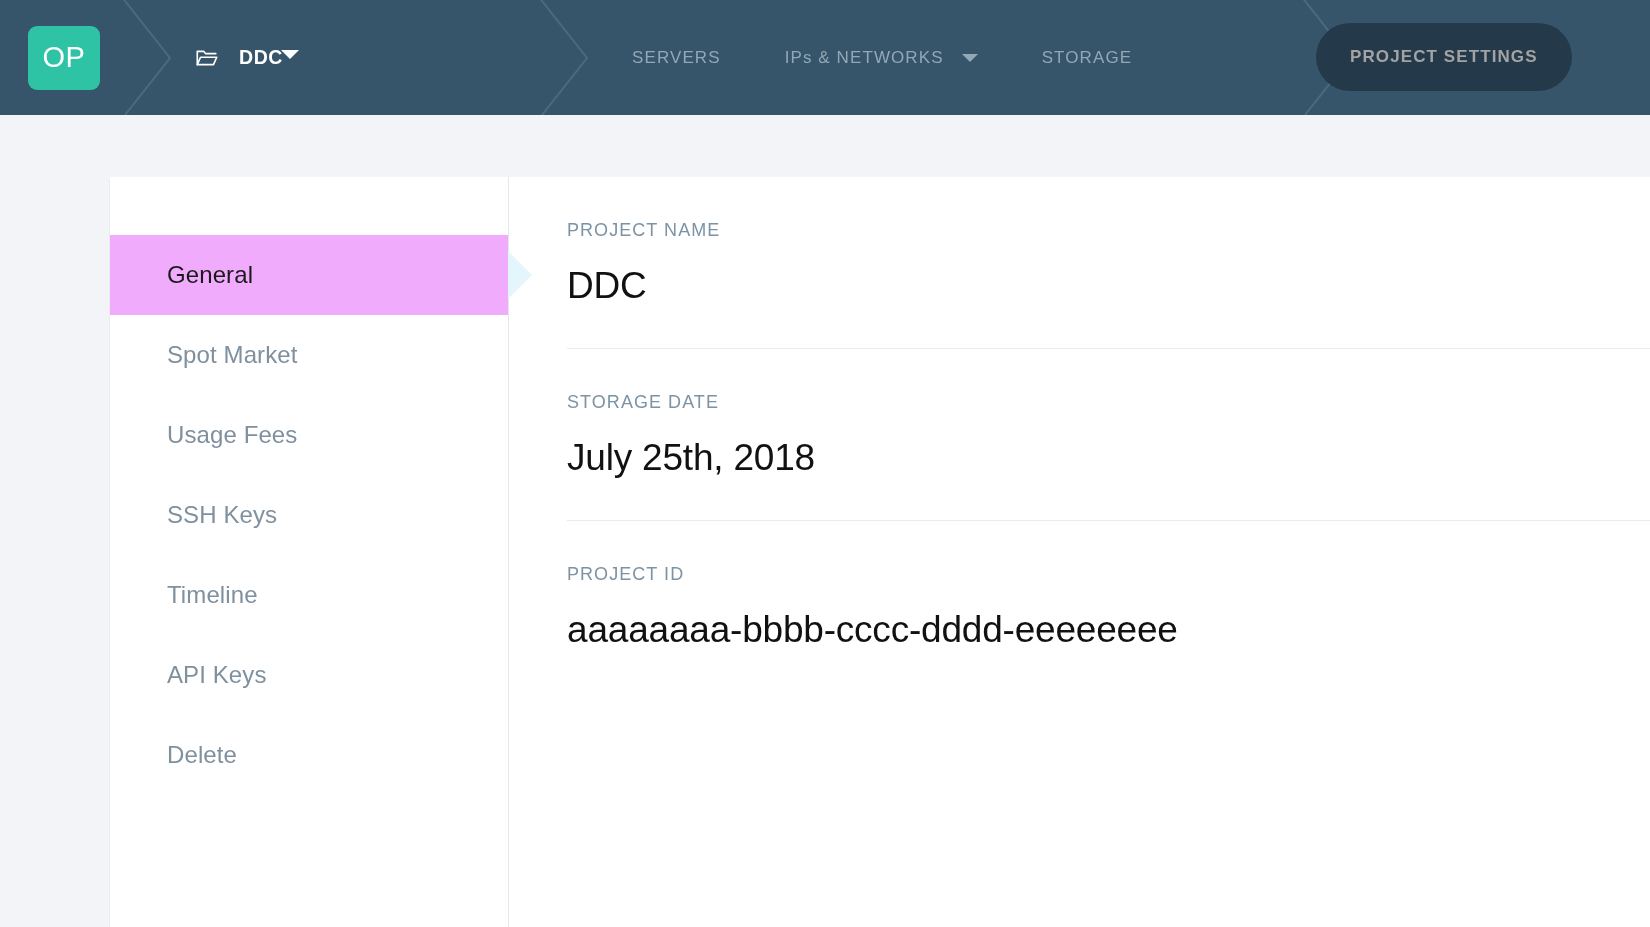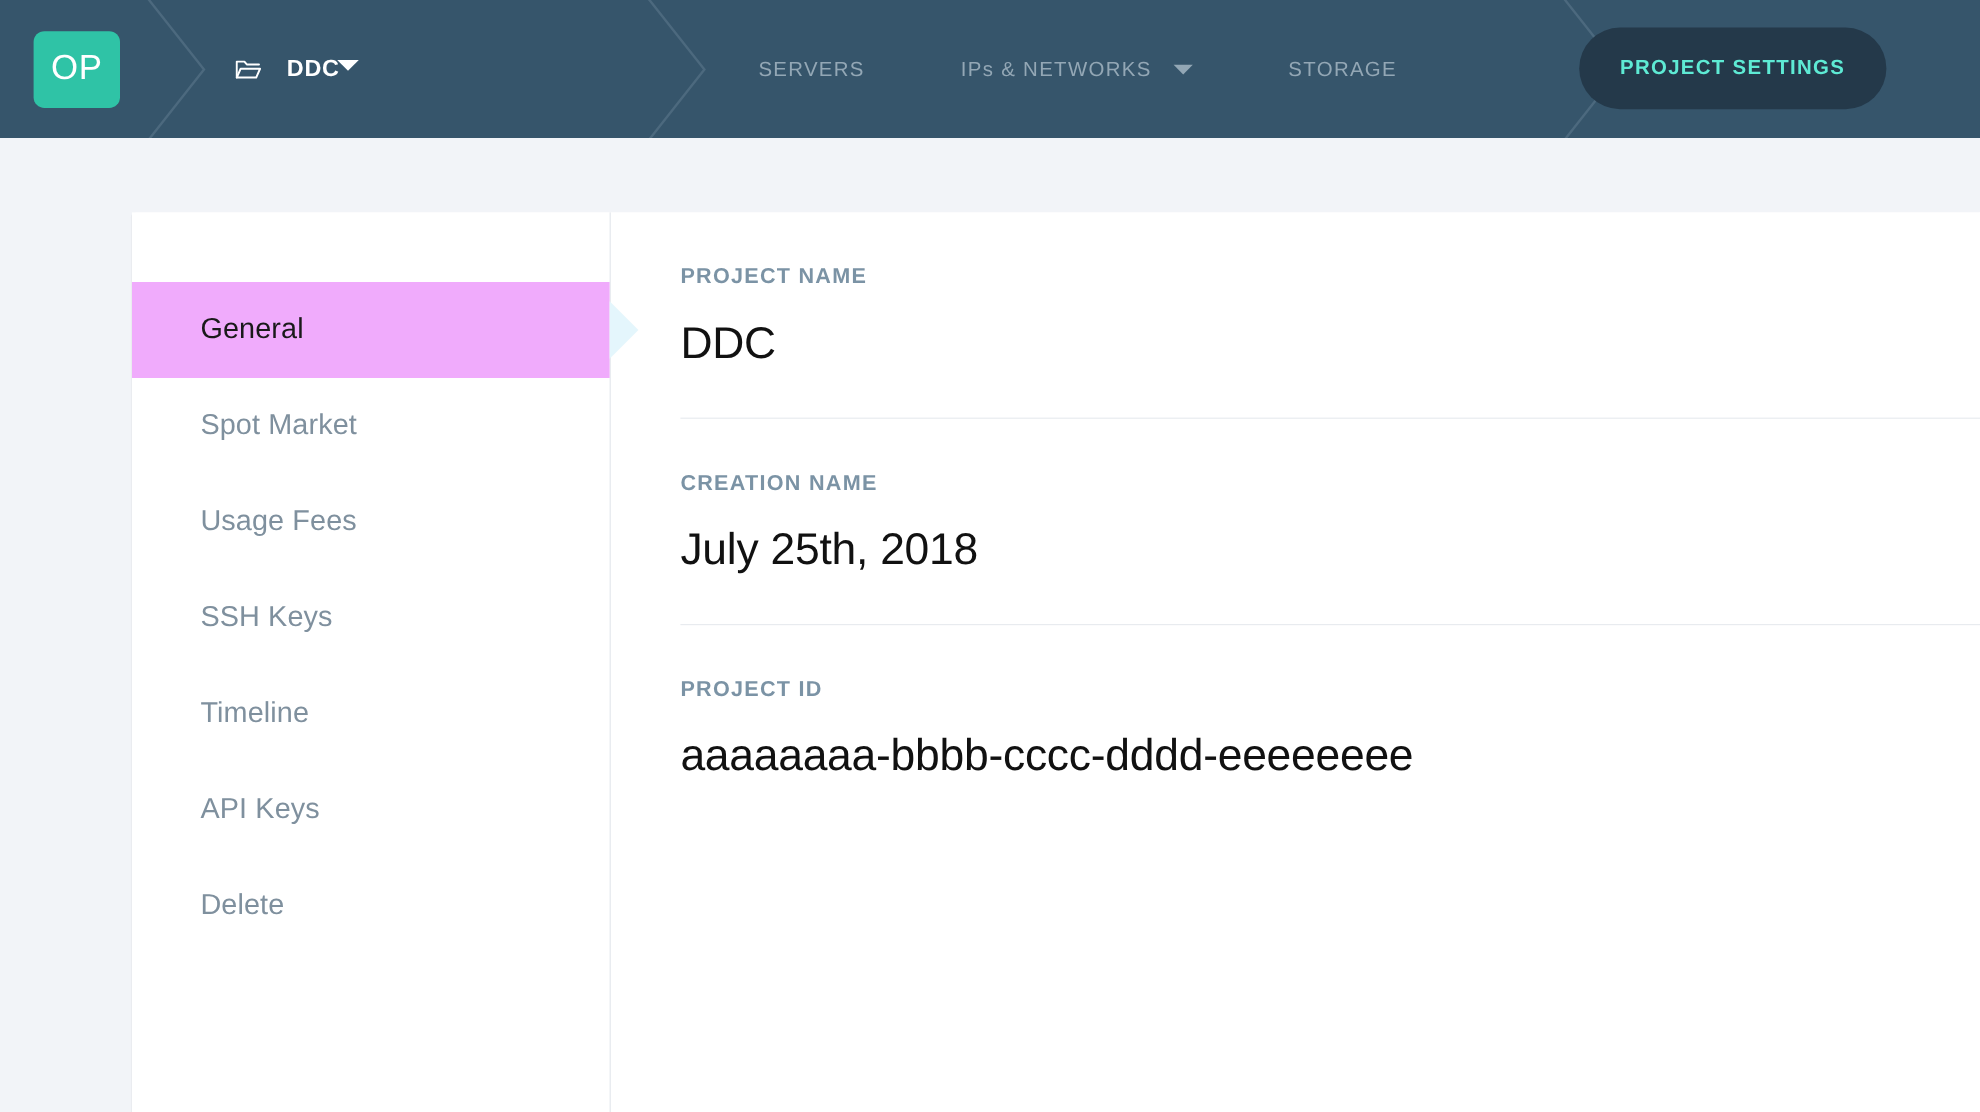--- a/index.html
+++ b/index.html
@@ -85,21 +85,21 @@
 
   .project-caret { position: absolute; left: 281px; top: 50px; }
 
   .navlinks {
     position: absolute;
     left: 600px;
     top: 0;
     height: 115px;
     display: flex;
     align-items: center;
-    gap: 16px;
+    gap: 0;
   }
 
   .navlink {
     color: #93a7b5;
     font-size: 17px;
     font-weight: 400;
     letter-spacing: 1.1px;
     cursor: pointer;
     padding: 0 32px;
     display: flex;
@@ -116,21 +116,21 @@
   }
 
   .nav-pill {
     position: absolute;
     left: 1316px;
     top: 23px;
     height: 68px;
     padding: 0 34px;
     border-radius: 34px;
     background: #24394a;
-    color: #5eead4;
+    color: #a3a3a3;
     font-size: 17px;
     font-weight: 700;
     letter-spacing: 1.1px;
     display: flex;
     align-items: center;
     cursor: pointer;
     white-space: nowrap;
   }
 
   
@@ -200,21 +200,21 @@
 
   .field {
     border-bottom: 1px solid #e8ebef;
     padding: 43px 0 41px 0;
   }
   .field:last-child { border-bottom: none; }
 
   .field-label {
     color: #7b93a5;
     font-size: 18px;
-    font-weight: 700;
+    font-weight: 400;
     letter-spacing: 1.05px;
     margin-bottom: 24px;
   }
 
   .field-value {
     color: #111111;
     font-size: 37px;
     font-weight: 400;
     letter-spacing: -0.2px;
     white-space: nowrap;
@@ -304,21 +304,21 @@
     </div>
 
     <div class="detail">
 
       <div class="field">
         <div class="field-label">PROJECT NAME</div>
         <div class="field-value">DDC</div>
       </div>
 
       <div class="field">
-        <div class="field-label">CREATION NAME</div>
+        <div class="field-label">STORAGE DATE</div>
         <div class="field-value">July 25th, 2018</div>
       </div>
 
       <div class="field">
         <div class="field-label">PROJECT ID</div>
         <div class="field-value">aaaaaaaa-bbbb-cccc-dddd-eeeeeeee</div>
       </div>
 
     </div>
   </div>

